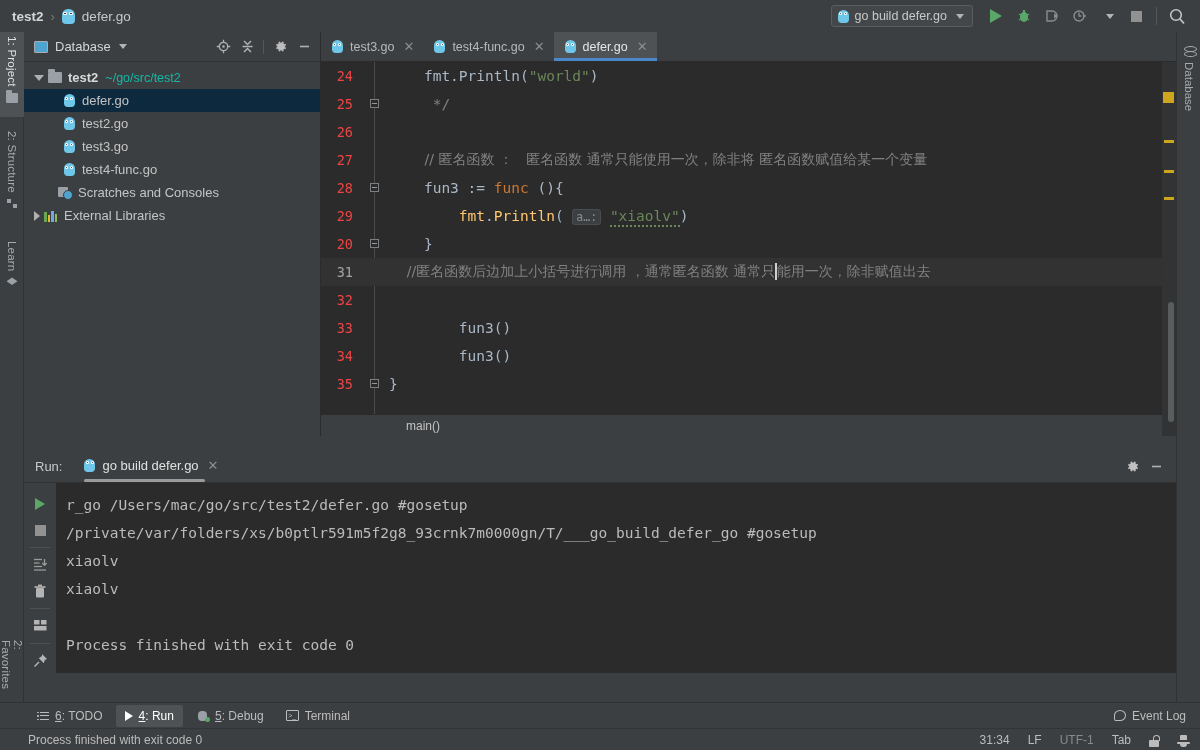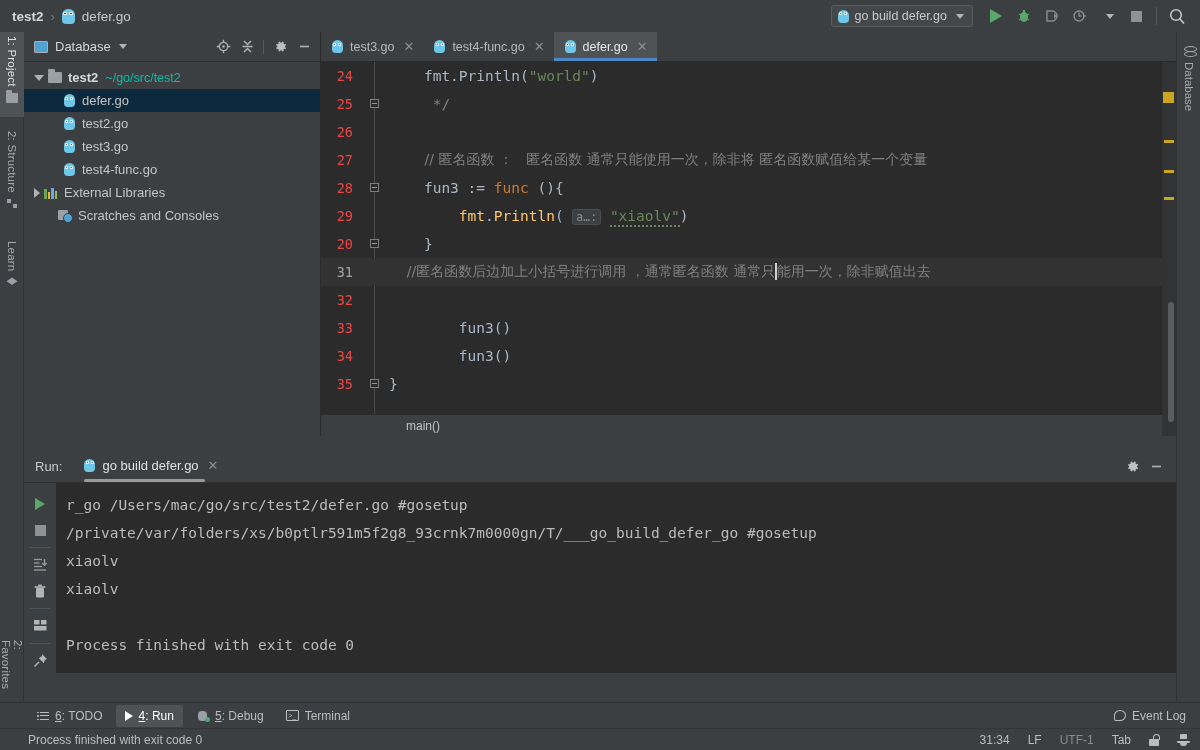--- a/index.html
+++ b/index.html
@@ -293,21 +293,21 @@
   .bug-ic { position: relative; width: 13px; height: 12px; }
   .bug-body { position:absolute; left:2px; top:1px; width:9px; height:10px; background:#9aa0a6; border-radius:4px; }
   .bug-dot { position:absolute; right:-1px; bottom:0; width:5px; height:5px; background:#59a869; border-radius:50%; }
 
   
   .statusbar {
     position: absolute; left: 0; bottom: 0; width: 1200px; height: 22px;
     background: #3c3f41; display: flex; align-items: center; padding: 0 10px 0 28px;
     font-size: 12px; color: #bcbcbc; border-top: 1px solid #343434;
   }
-  .st-right { margin-left: auto; display: flex; align-items: center; gap: 18px; }
+  .st-right { margin-left: auto; display: flex; align-items: flex-end; gap: 18px; }
   .st-dim { color: #8a8a8a; }
   .lock-ic { width: 10px; height: 12px; position: relative; display:block; }
   .lock-ic .body { position:absolute;bottom:0;left:0;width:10px;height:7px;background:#bcbcbc;border-radius:1px; }
   .lock-ic .sh { position:absolute;top:0;left:4px;width:7px;height:6px;border:1.4px solid #bcbcbc;border-bottom:none;border-radius:4px 4px 0 0; }
   .hat-ic { width: 13px; height: 12px; position: relative; display:block; }
   .hat-ic .brim { position:absolute;bottom:3px;left:0;width:13px;height:1.8px;background:#bcbcbc;border-radius:1px; }
   .hat-ic .top { position:absolute;top:0;left:3px;width:7px;height:5px;background:#bcbcbc;border-radius:1px 1px 0 0; }
   .hat-ic .face { position:absolute;bottom:0;left:3px;width:7px;height:3px;background:#bcbcbc;border-radius:0 0 3px 3px; }
 
   svg { display: block; }
@@ -455,37 +455,37 @@
         <span class="gopher sm" style="margin-right:7px;"></span>
         <span>test2.go</span>
       </div>
       <div class="trow indent1">
         <span class="gopher sm" style="margin-right:7px;"></span>
         <span>test3.go</span>
       </div>
       <div class="trow indent1">
         <span class="gopher sm" style="margin-right:7px;"></span>
         <span>test4-func.go</span>
+      </div>
+
+      <div class="trow indent-lib" style="padding-left:20px;">
+        <span class="arrow blank"></span>
+        <span class="scratch-ic"></span>
+        <span>Scratches and Consoles</span>
       </div>
 
       <div class="trow indent-lib">
         <span class="arrow collapsed"></span>
         <span class="libs-ic">
           <span style="left:0;height:10px;background:#6aa84f"></span>
           <span style="left:3.5px;height:7px;background:#e0b83a"></span>
           <span style="left:7px;height:11px;background:#6fa8dc"></span>
           <span style="left:10.5px;height:8px;background:#8fbc5a"></span>
         </span>
         <span>External Libraries</span>
-      </div>
-
-      <div class="trow indent-lib" style="padding-left:20px;">
-        <span class="arrow blank"></span>
-        <span class="scratch-ic"></span>
-        <span>Scratches and Consoles</span>
       </div>
     </div>
   </div>
 
   <div class="editor-area">
     <div class="tabbar">
       <div class="etab">
         <span class="gopher sm"></span>
         <span>test3.go</span>
         <span class="x-ic">✕</span>

